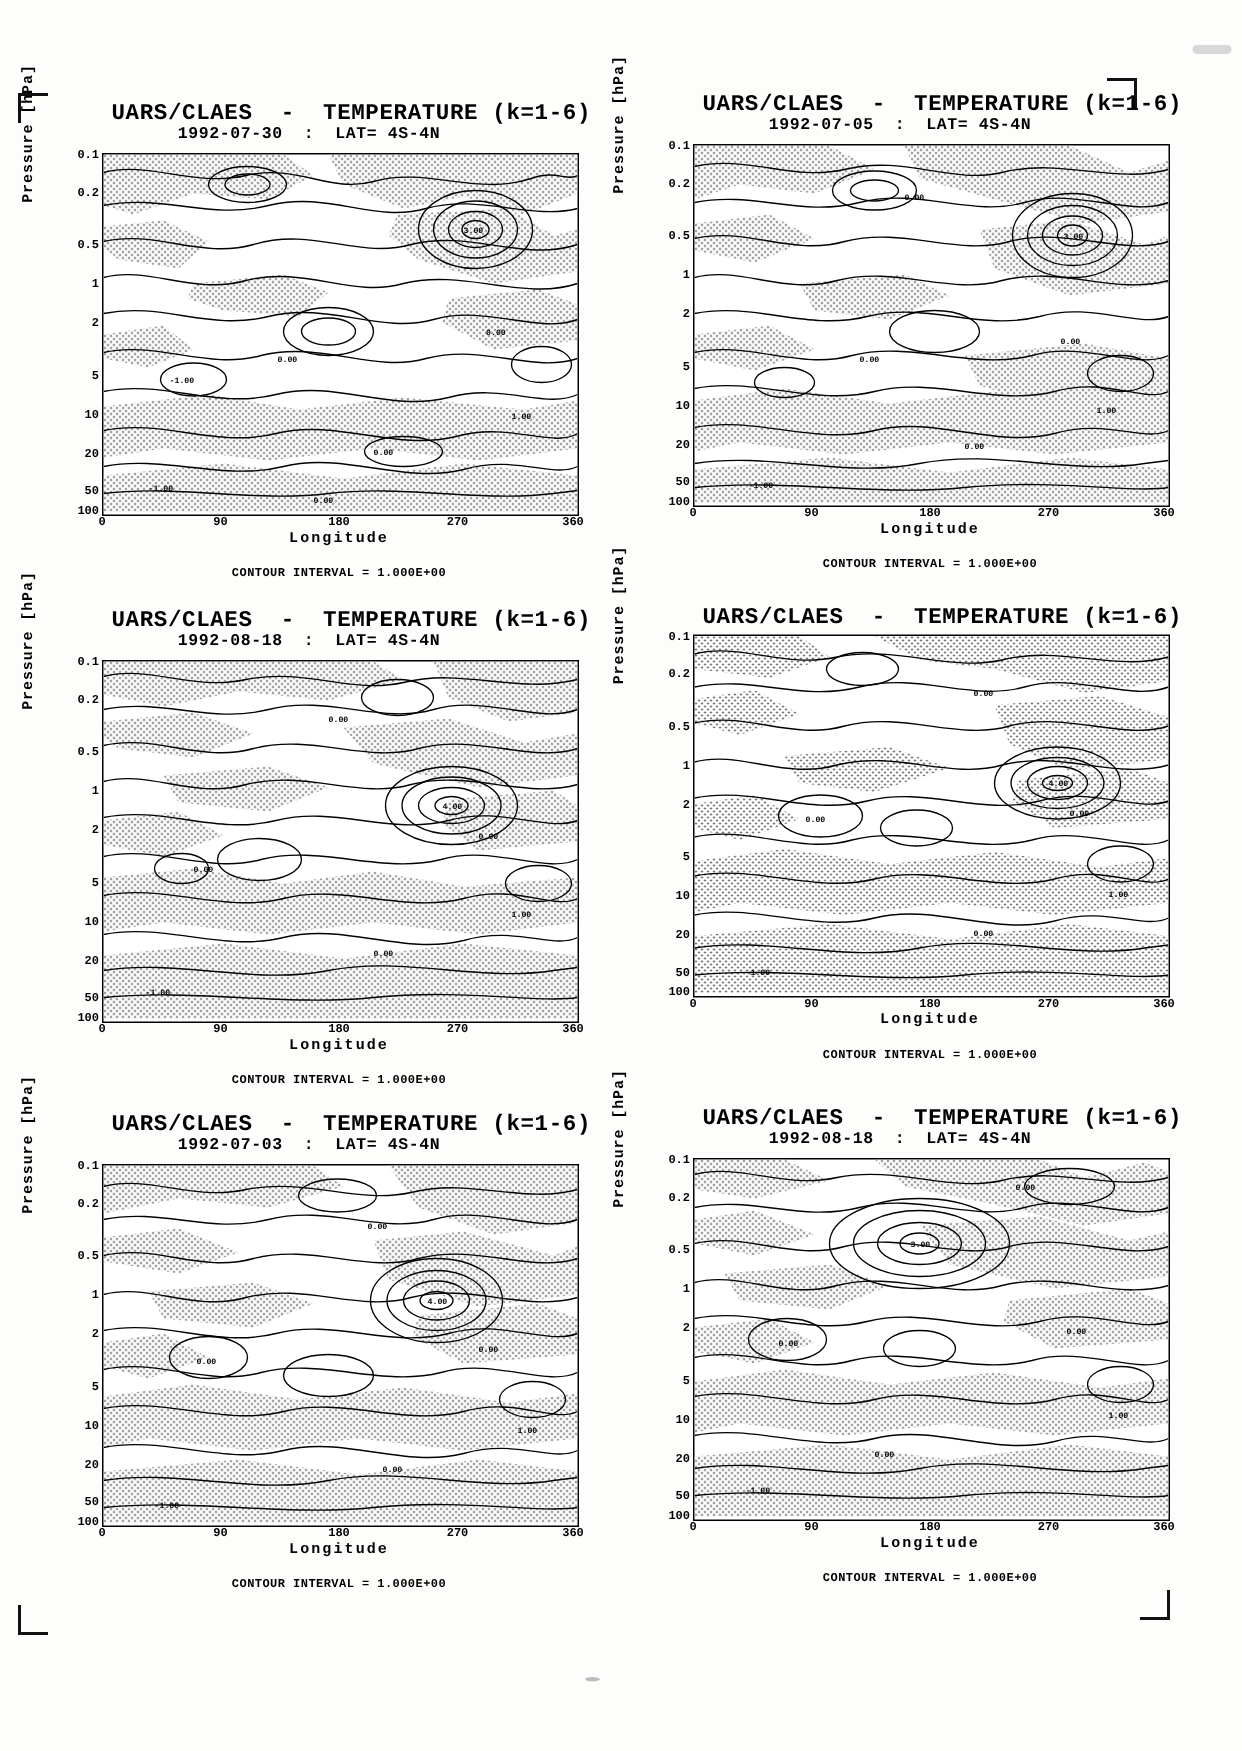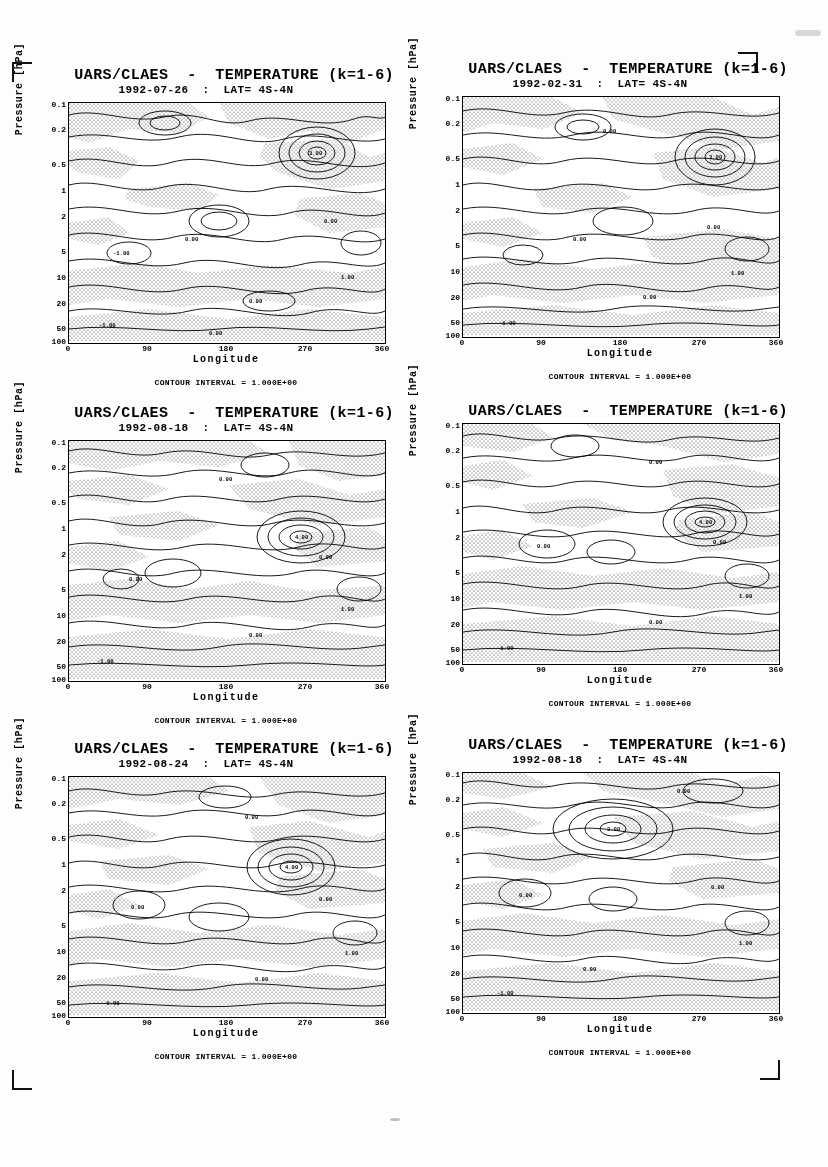--- a/index.html
+++ b/index.html
@@ -155,21 +155,21 @@
 
 <div class="page">
 
   <div class="corner tl"></div>
   <div class="corner tr"></div>
   <div class="corner bl"></div>
   <div class="corner br"></div>
 
   <div class="panel" style="left:18px; top:68px;">
     <div class="panel-title">UARS/CLAES  -  TEMPERATURE (k=1-6)</div>
-    <div class="panel-subtitle">1992-07-26  :  LAT= 4S-4N</div>
+    <div class="panel-subtitle">1992-07-30  :  LAT= 4S-4N</div>
     <div class="plot-wrap">
       <div class="ylabel">Pressure [hPa]</div>
       <div class="yticks">
         <div class="ytick" style="top:2px">0.1</div>
         <div class="ytick" style="top:27px">0.2</div>
         <div class="ytick" style="top:62px">0.5</div>
         <div class="ytick" style="top:88px">1</div>
         <div class="ytick" style="top:114px">2</div>
         <div class="ytick" style="top:149px">5</div>
         <div class="ytick" style="top:175px">10</div>
@@ -239,21 +239,21 @@
         <div class="xtick" style="left:237px">270</div>
         <div class="xtick" style="left:314px">360</div>
       </div>
       <div class="xlabel">Longitude</div>
       <div class="contour-note">CONTOUR INTERVAL = 1.000E+00</div>
     </div>
   </div>
 
   <div class="panel" style="left:412px; top:62px;">
     <div class="panel-title">UARS/CLAES  -  TEMPERATURE (k=1-6)</div>
-    <div class="panel-subtitle">1992-02-31  :  LAT= 4S-4N</div>
+    <div class="panel-subtitle">1992-07-05  :  LAT= 4S-4N</div>
     <div class="plot-wrap">
       <div class="ylabel">Pressure [hPa]</div>
       <div class="yticks">
         <div class="ytick" style="top:2px">0.1</div>
         <div class="ytick" style="top:27px">0.2</div>
         <div class="ytick" style="top:62px">0.5</div>
         <div class="ytick" style="top:88px">1</div>
         <div class="ytick" style="top:114px">2</div>
         <div class="ytick" style="top:149px">5</div>
         <div class="ytick" style="top:175px">10</div>
@@ -458,21 +458,21 @@
         <div class="xtick" style="left:237px">270</div>
         <div class="xtick" style="left:314px">360</div>
       </div>
       <div class="xlabel">Longitude</div>
       <div class="contour-note">CONTOUR INTERVAL = 1.000E+00</div>
     </div>
   </div>
 
   <div class="panel" style="left:18px; top:742px;">
     <div class="panel-title">UARS/CLAES  -  TEMPERATURE (k=1-6)</div>
-    <div class="panel-subtitle">1992-08-24  :  LAT= 4S-4N</div>
+    <div class="panel-subtitle">1992-07-03  :  LAT= 4S-4N</div>
     <div class="plot-wrap">
       <div class="ylabel">Pressure [hPa]</div>
       <div class="yticks">
         <div class="ytick" style="top:2px">0.1</div>
         <div class="ytick" style="top:27px">0.2</div>
         <div class="ytick" style="top:62px">0.5</div>
         <div class="ytick" style="top:88px">1</div>
         <div class="ytick" style="top:114px">2</div>
         <div class="ytick" style="top:149px">5</div>
         <div class="ytick" style="top:175px">10</div>

